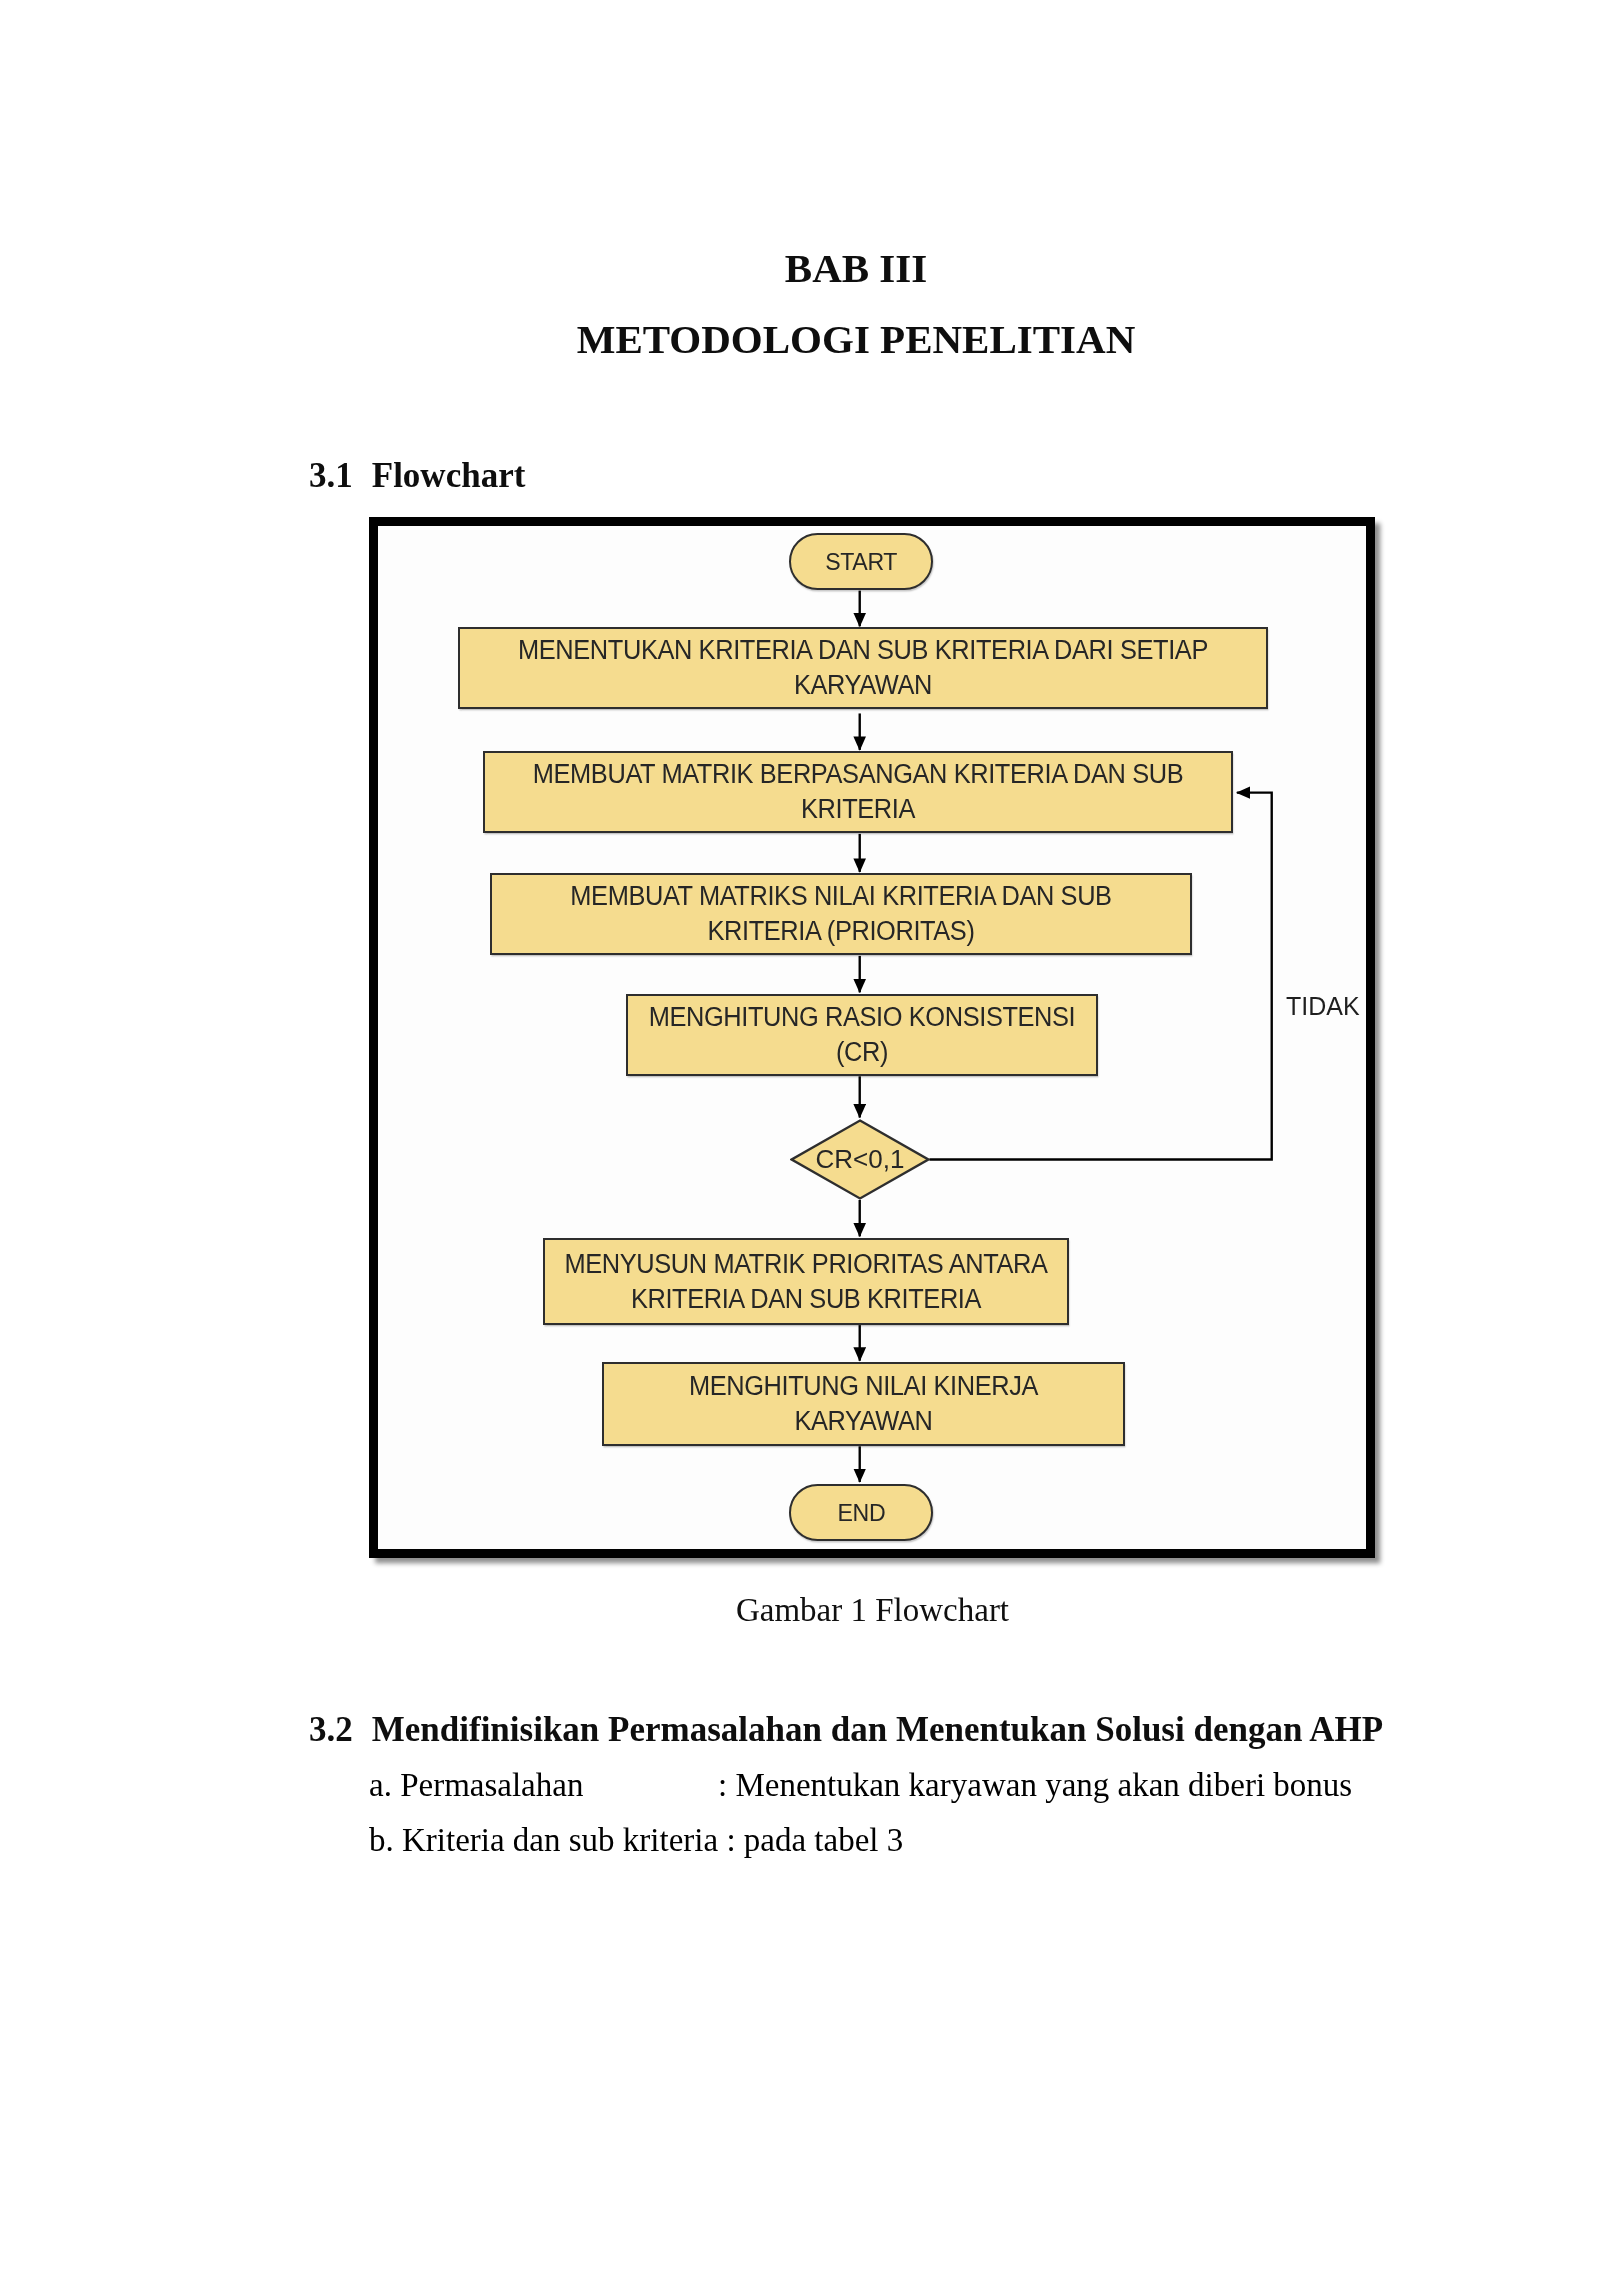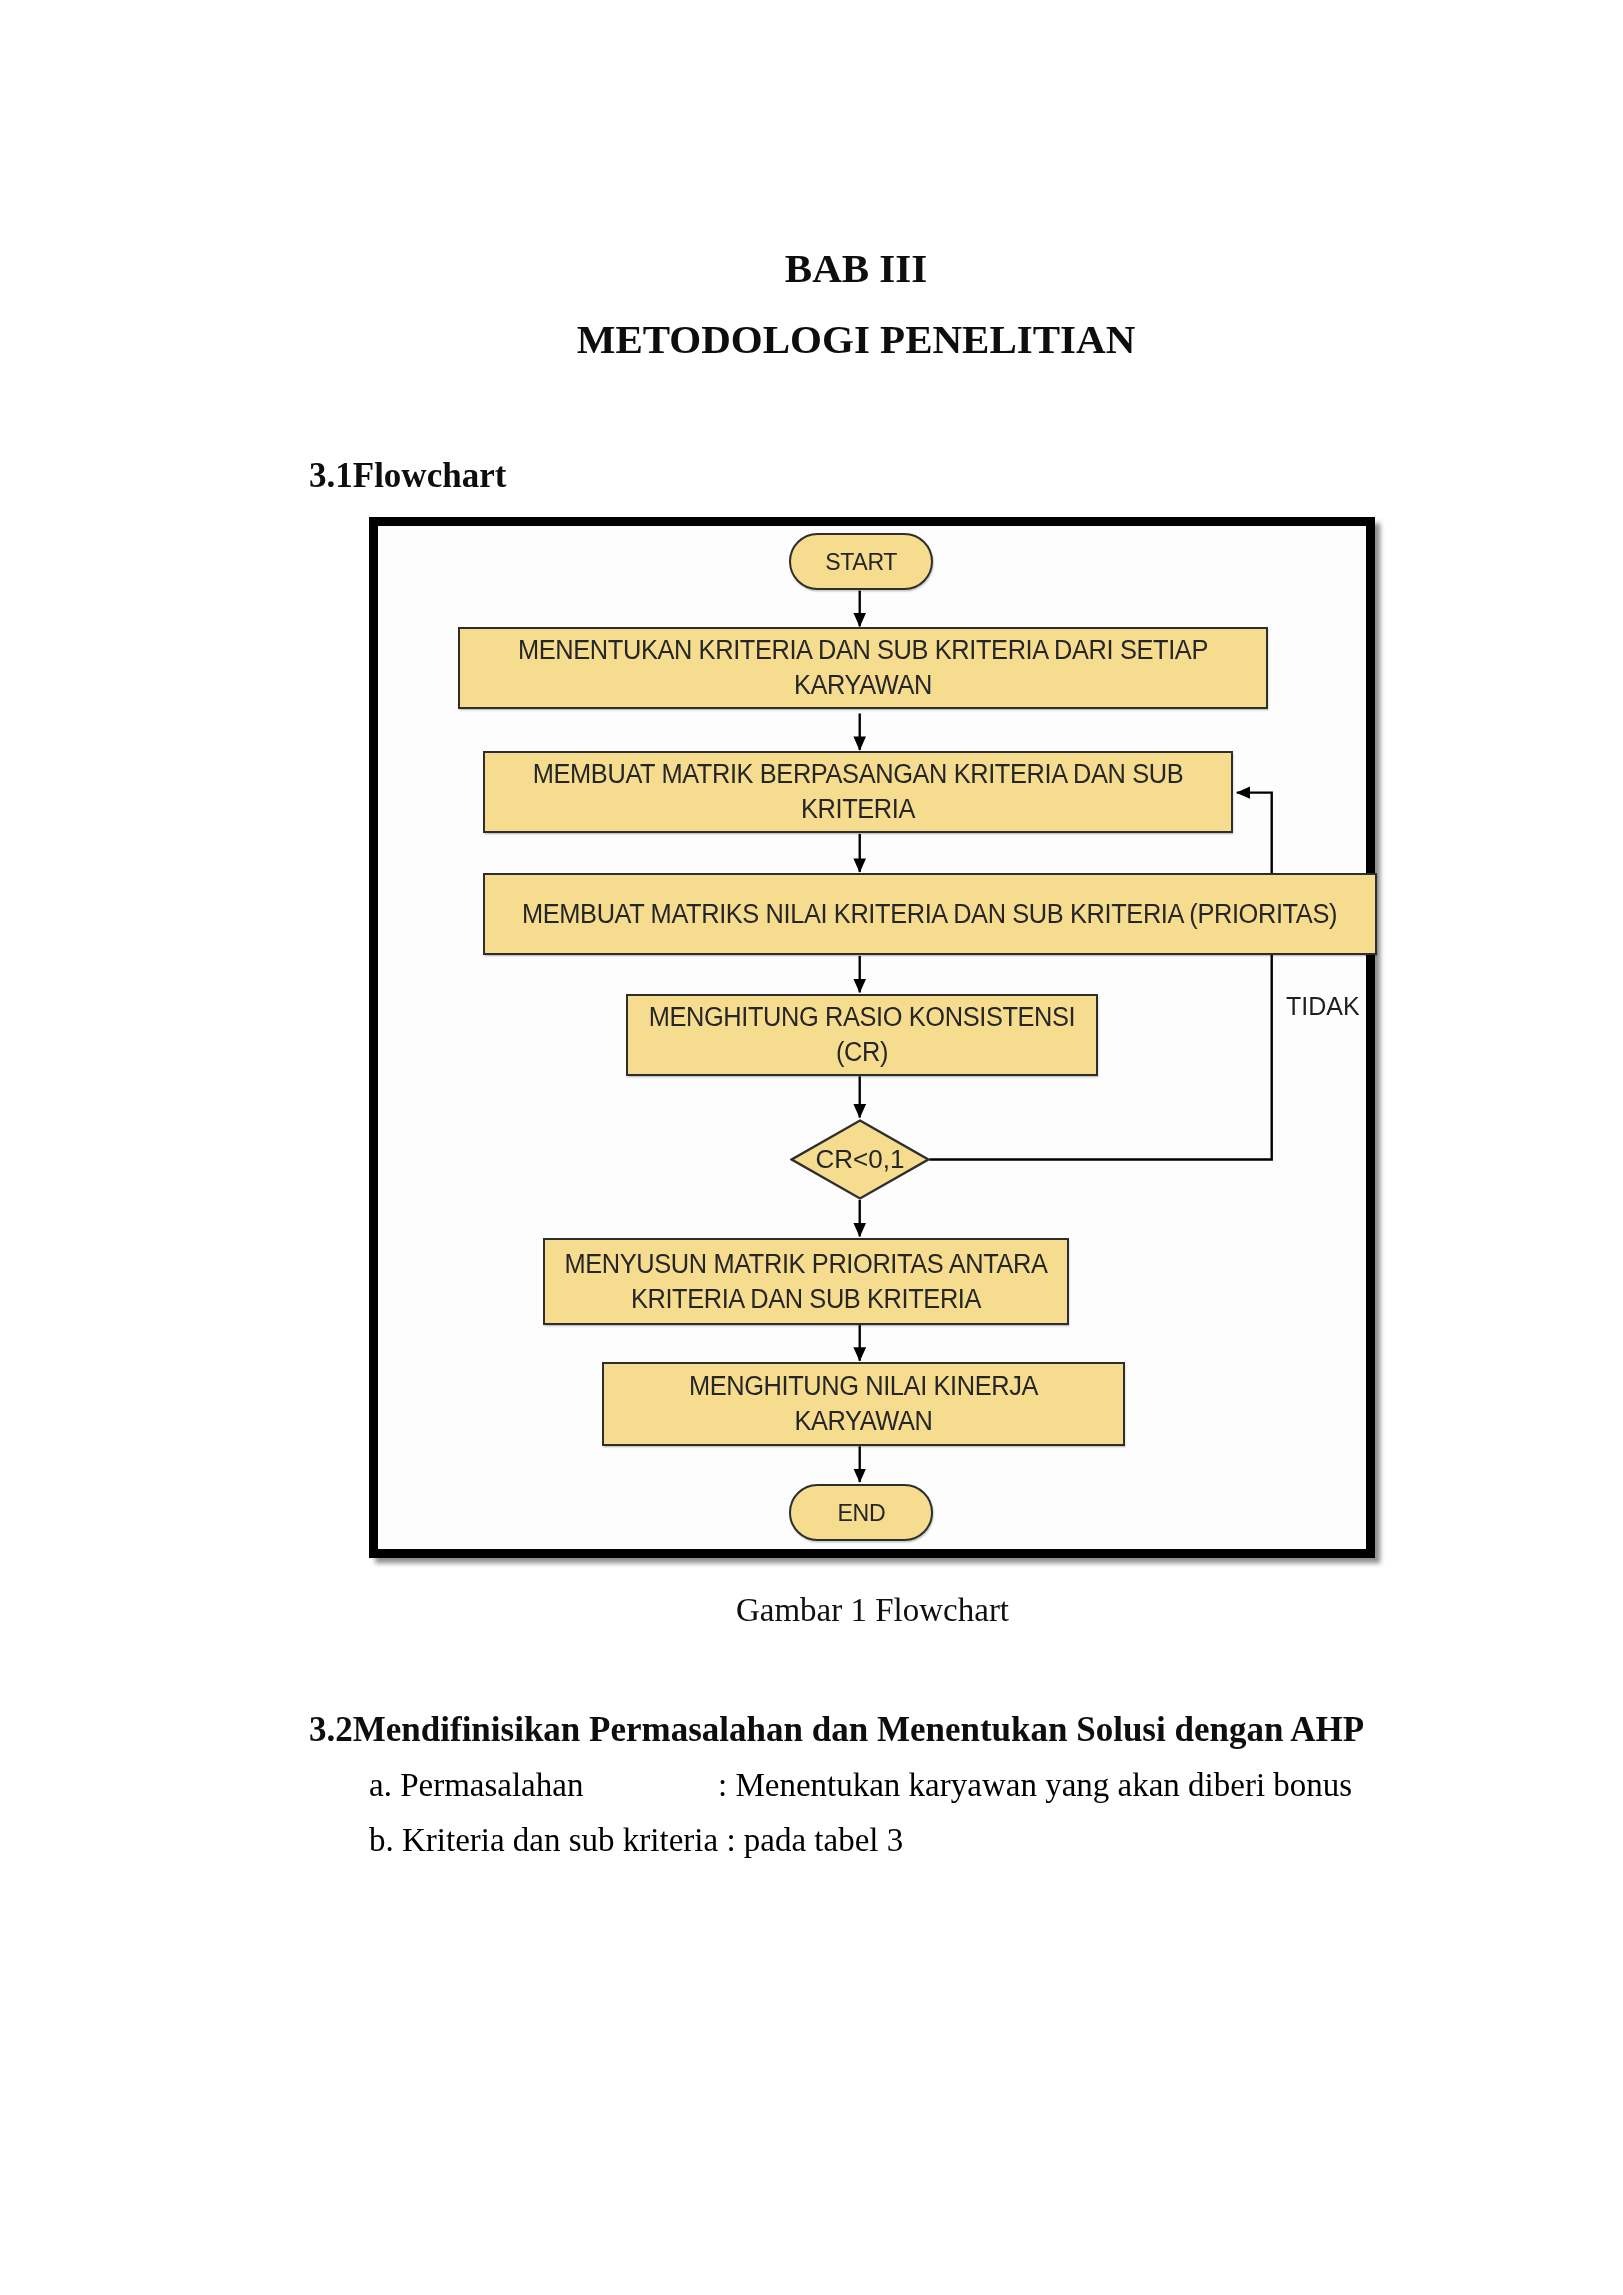--- a/index.html
+++ b/index.html
@@ -10,21 +10,21 @@
   
   .chapter-line{
     position:absolute;left:309px;width:1094px;text-align:center;
     font-weight:700;font-size:41px;line-height:1.1;color:#0e0e0e;
   }
   .heading{
     position:absolute;left:309px;font-weight:700;font-size:35px;line-height:1.1;color:#0e0e0e;
     white-space:nowrap;
   }
   .heading .h-num{display:inline-block;}
-  .heading .h-txt{display:inline-block;text-align:right;}
+  .heading .h-txt{display:inline-block;margin-left:19px;text-align:right;}
   .body-line{
     position:absolute;font-size:33px;line-height:1.2;color:#000000;white-space:nowrap;
   }
   .caption{
     position:absolute;left:369px;top:1592px;width:1007px;text-align:center;
     font-size:33px;color:#101010;
   }
   
   .fc-frame{
     position:absolute;left:369px;top:517px;width:988px;height:1023px;
@@ -38,21 +38,21 @@
     position:absolute;background:#F5DC8F;border:2.4px solid #2e2e2e;
     display:flex;align-items:center;justify-content:center;text-align:center;
     font-family:"Liberation Sans", sans-serif;font-size:27px;color:#262626;
     box-shadow:0.8px 1.6px 1.6px rgba(0,0,0,0.22);box-sizing:border-box;
   }
   .node>span{display:inline-block;transform:scaleX(0.94);letter-spacing:-0.4px;line-height:35px;}
   .terminator{border-radius:32px;font-size:24.6px;}
   .n-start{left:411px;top:7.1px;width:144px;height:57px;}
   .n-step1{left:80px;top:101px;width:810px;height:82px;}
   .n-step2{left:105px;top:225px;width:750px;height:82px;}
-  .n-step3{left:105px;top:347px;width:894px;height:82px;}
+  .n-step3{left:112px;top:347px;width:702px;height:82px;}
   .n-step4{left:248px;top:468px;width:472px;height:82px;}
   .n-step5{left:165px;top:712px;width:526px;height:87px;}
   .n-step6{left:224px;top:836px;width:523px;height:84px;}
   .n-end{left:411px;top:958px;width:144px;height:57px;}
   
   .decision{position:absolute;left:412px;top:593px;width:140px;height:81px;}
   .decision svg{position:absolute;left:0;top:0;}
   .decision .d-label{
     position:absolute;left:0;top:0;width:140px;height:81px;
     display:flex;align-items:center;justify-content:center;

